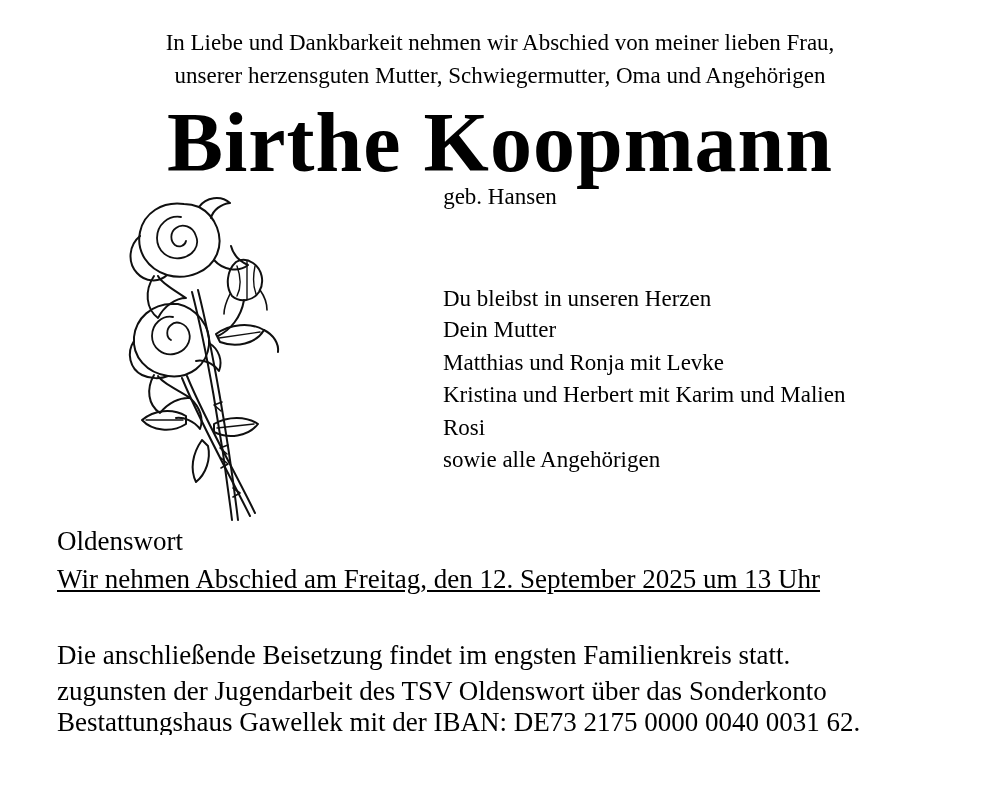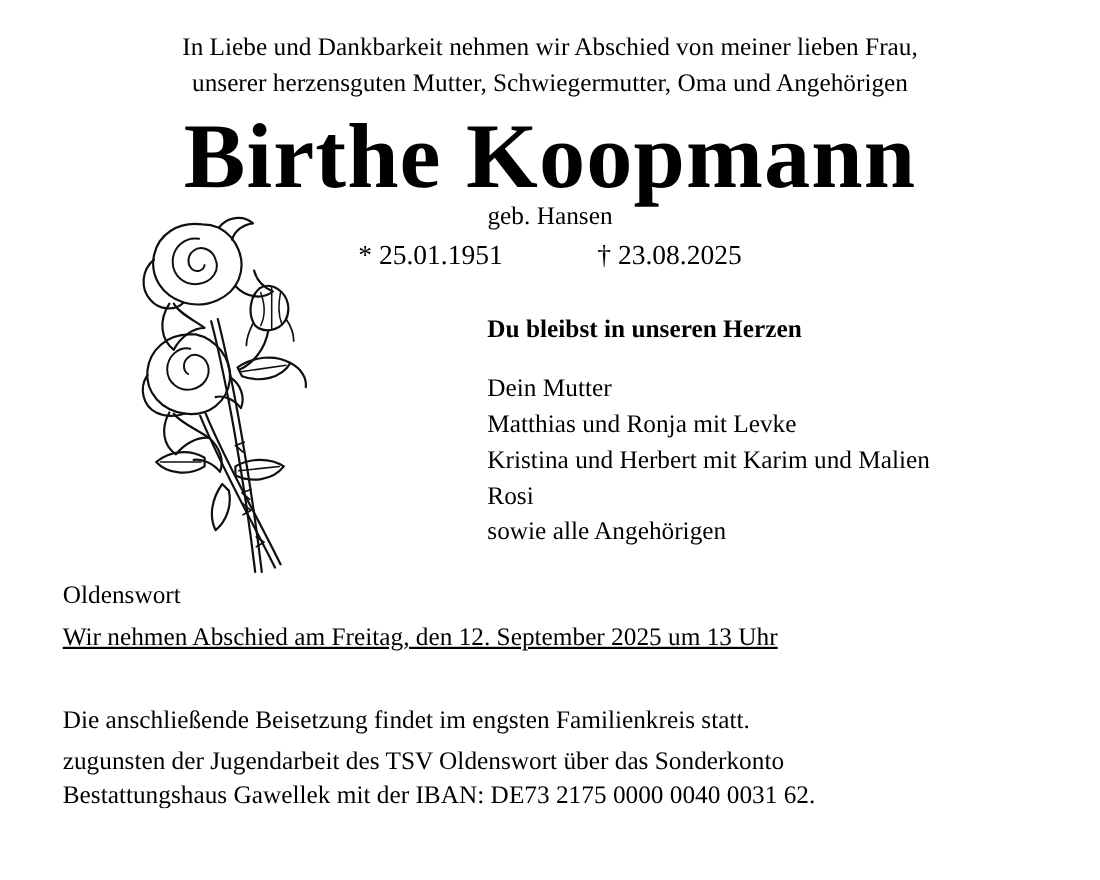--- a/index.html
+++ b/index.html
@@ -10,46 +10,42 @@
     font-family:"Liberation Serif", serif;
     overflow:hidden;
   }
   .center{position:absolute;left:0;width:1000px;text-align:center;}
   .intro{top:26px;font-size:23px;line-height:33px;}
   .name{top:98px;font-size:84px;line-height:90px;font-weight:bold;letter-spacing:1px;}
   .maiden{top:184px;font-size:23px;line-height:26px;}
   .dates{top:218px;font-size:25px;line-height:30px;display:flex;justify-content:center;gap:86px;}
   .rose{position:absolute;left:126px;top:196px;}
   .family{position:absolute;left:443px;top:284px;font-size:23px;}
-  .family .motto{font-weight:bold;line-height:30px;margin-bottom:23px;}
+  .family .motto{font-weight:normal;line-height:30px;margin-bottom:0;}
   .family .mourner{line-height:32.5px;}
-  .blk{position:absolute;left:57px;font-size:23px;line-height:32.5px;}
+  .blk{position:absolute;left:57px;font-size:27px;line-height:32.5px;}
   .place{top:525px;}
   .p1{top:563px;text-decoration:underline;}
   .p2{top:639px;}
   .p3{top:676px;line-height:31px;}
 </style>
 </head>
 <body>
 
 <div class="page">
 
   <div class="center intro">
     <div>In Liebe und Dankbarkeit nehmen wir Abschied von meiner lieben Frau,</div>
     <div>unserer herzensguten Mutter, Schwiegermutter, Oma und Angehörigen</div>
   </div>
 
   <div class="center maiden">geb. Hansen</div>
 
   <div class="center name">Birthe Koopmann</div>
 
-  <div class="center dates">
-    <span>* 25.01.1951</span>
-    <span>† 23.08.2025</span>
-  </div>
 
   <svg class="rose" width="170" height="328" viewBox="0 0 170 328" aria-hidden="true">
     <g fill="none" stroke="#101010" stroke-width="2" stroke-linecap="round" stroke-linejoin="round">
 
       <path d="M58 8 C36 5 18 17 14 36 C10 56 22 73 41 79 C62 85 84 75 91 58 C98 41 90 20 73 11 C68 9 63 8 58 8 Z"></path>
       <path d="M14 40 C3 49 1 66 11 77 C19 86 33 87 41 79"></path>
       <path d="M73 11 C80 1 95 -1 104 7 C95 8 87 14 85 22"></path>
       <path d="M88 64 C97 74 112 77 122 69 C113 65 107 58 105 50"></path>
       <path d="M28 80 C18 95 20 113 32 122 C38 110 50 102 60 102 C50 95 36 88 32 80"></path>
 

